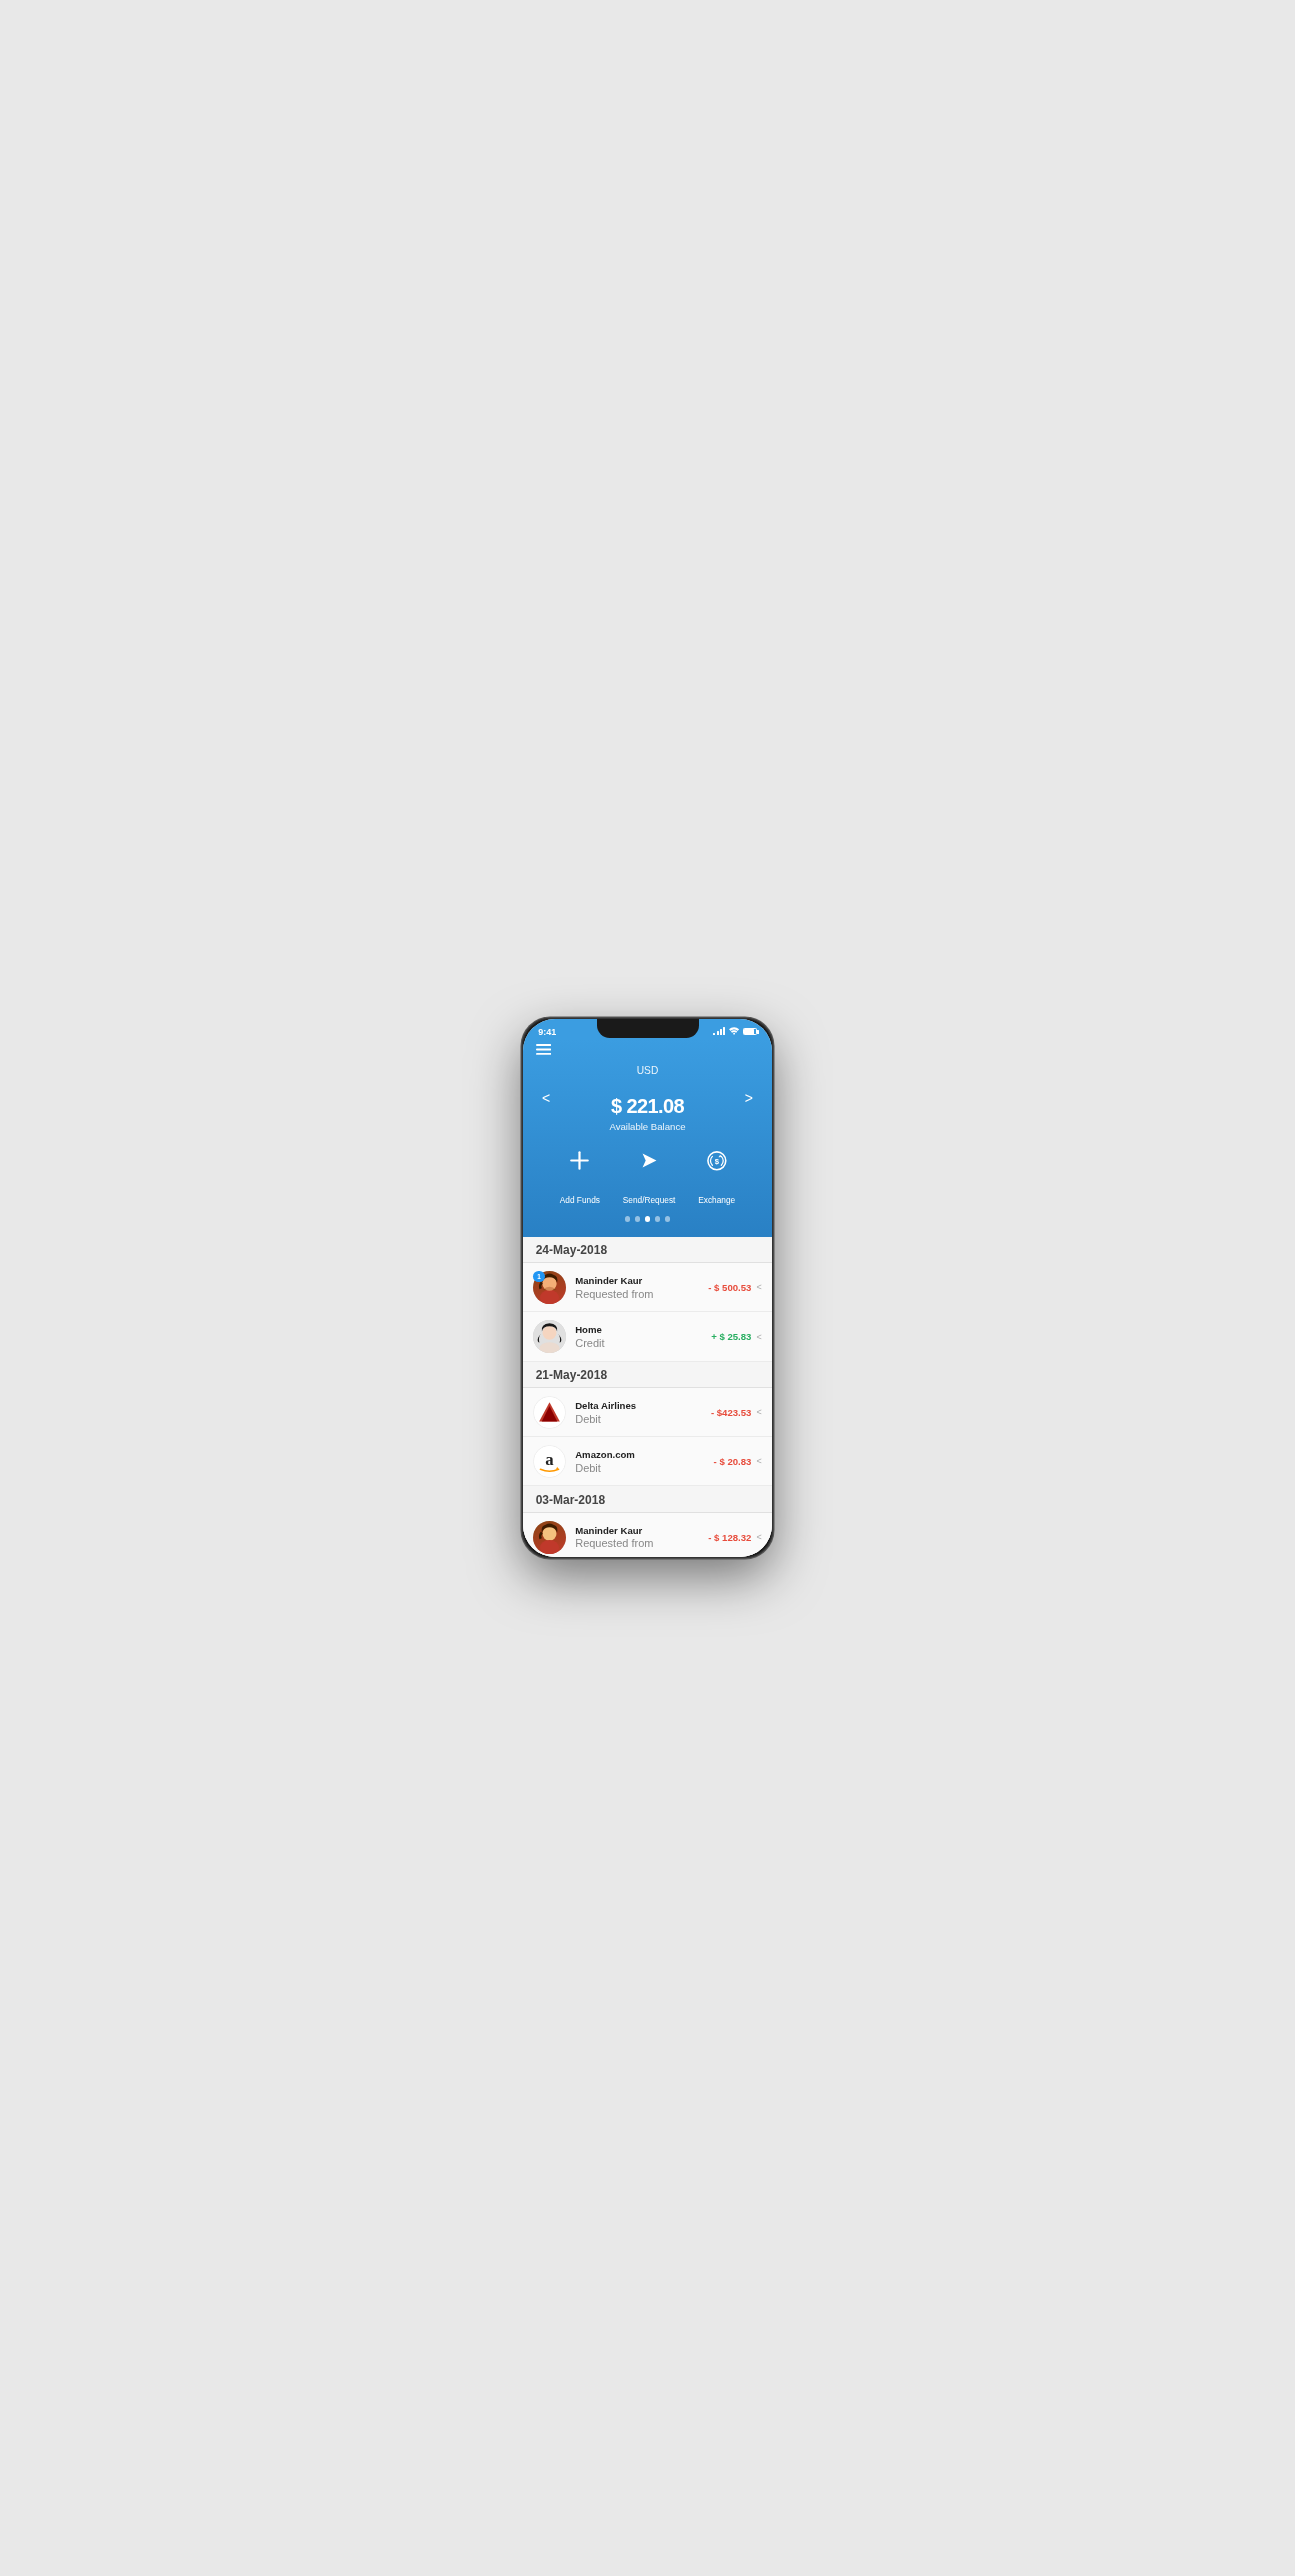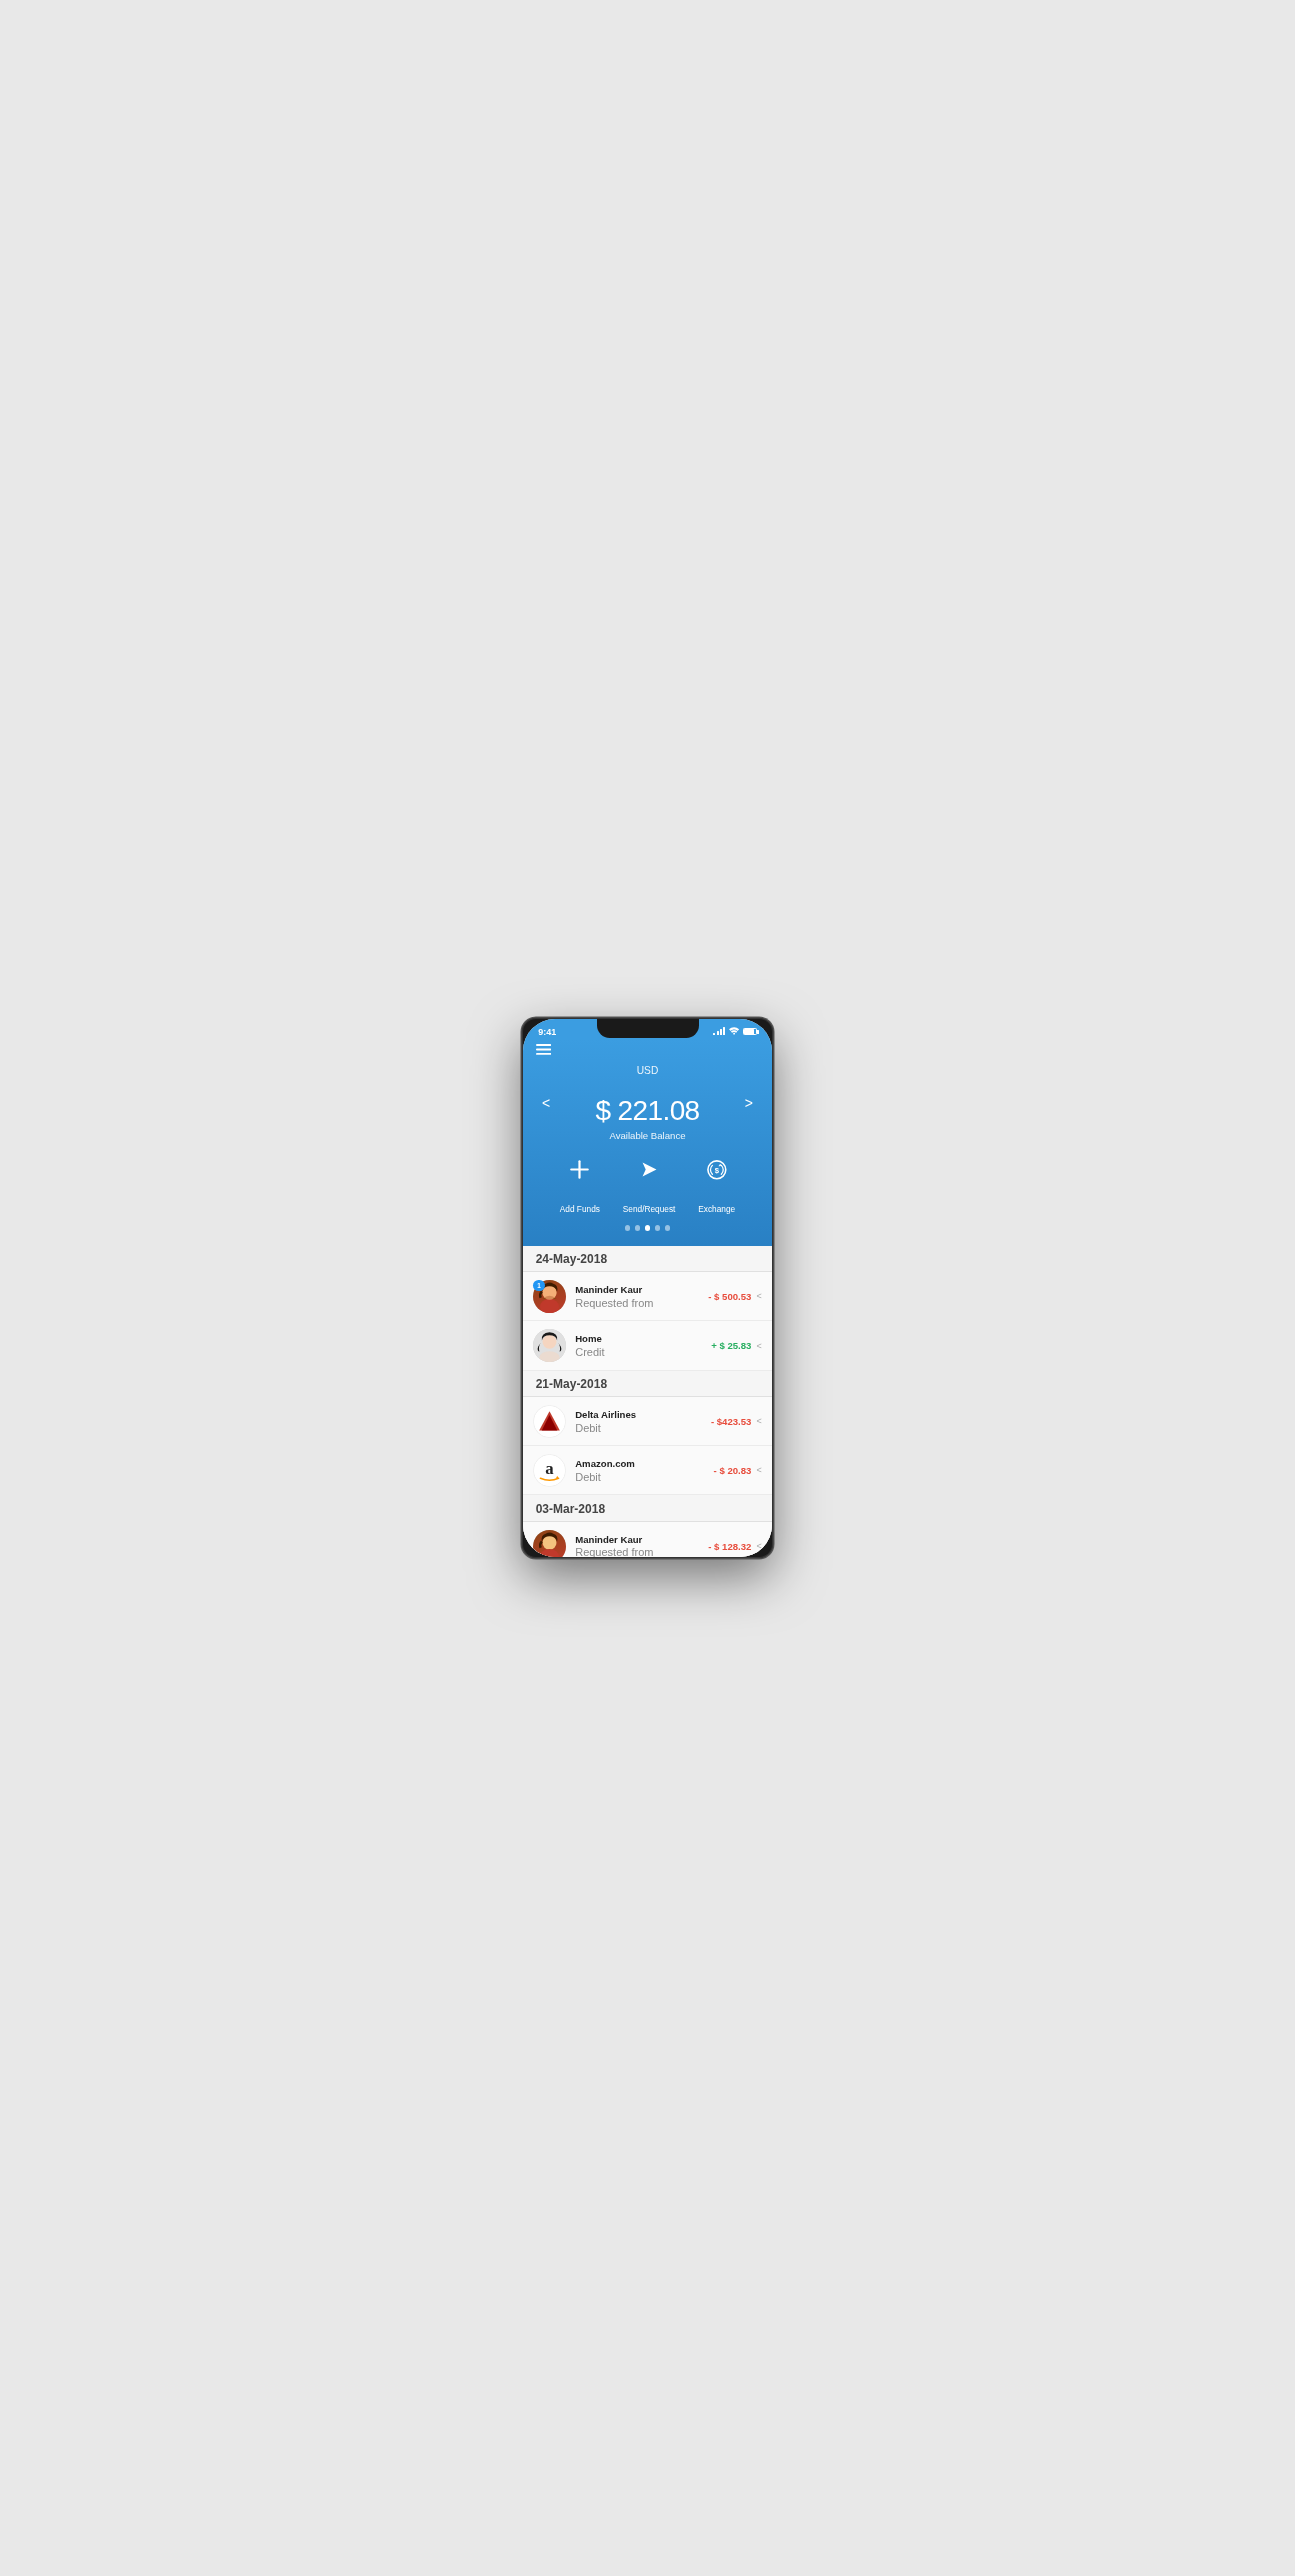--- a/index.html
+++ b/index.html
@@ -9,21 +9,21 @@
       justify-content: center;
       align-items: center;
       min-height: 100vh;
       font-family: -apple-system, BlinkMacSystemFont, 'Segoe UI', sans-serif;
     }
     .phone-wrapper {
       position: relative;
       width: 249px;
       height: 538px;
       background: #1a1a1a;
-      border-radius: 13px;
+      border-radius: 27px;
       box-shadow: 0 0 0 1.3px #333, 0 0 0 2.5px #555, 0 19px 51px rgba(0,0,0,0.5);
       overflow: hidden;
     }
     .phone-screen {
       position: absolute;
       top: 0; left: 0; right: 0; bottom: 0;
       border-radius: 32px;
       overflow: hidden;
       background: #f0f0f0;
     }
@@ -123,22 +123,22 @@
     }
     .balance-center {
       flex: 1;
     }
     .currency-label {
       font-size: 10.2px;
       opacity: 0.9;
       margin-bottom: 19px;
     }
     .balance-amount {
-      font-size: 28px;
-      font-weight: 400;
+      font-size: 20px;
+      font-weight: 700;
       letter-spacing: -0.6px;
     }
     .balance-subtitle {
       font-size: 9.6px;
       opacity: 0.9;
       margin-top: 2.5px;
     }
     
     .action-buttons {
       display: flex;

